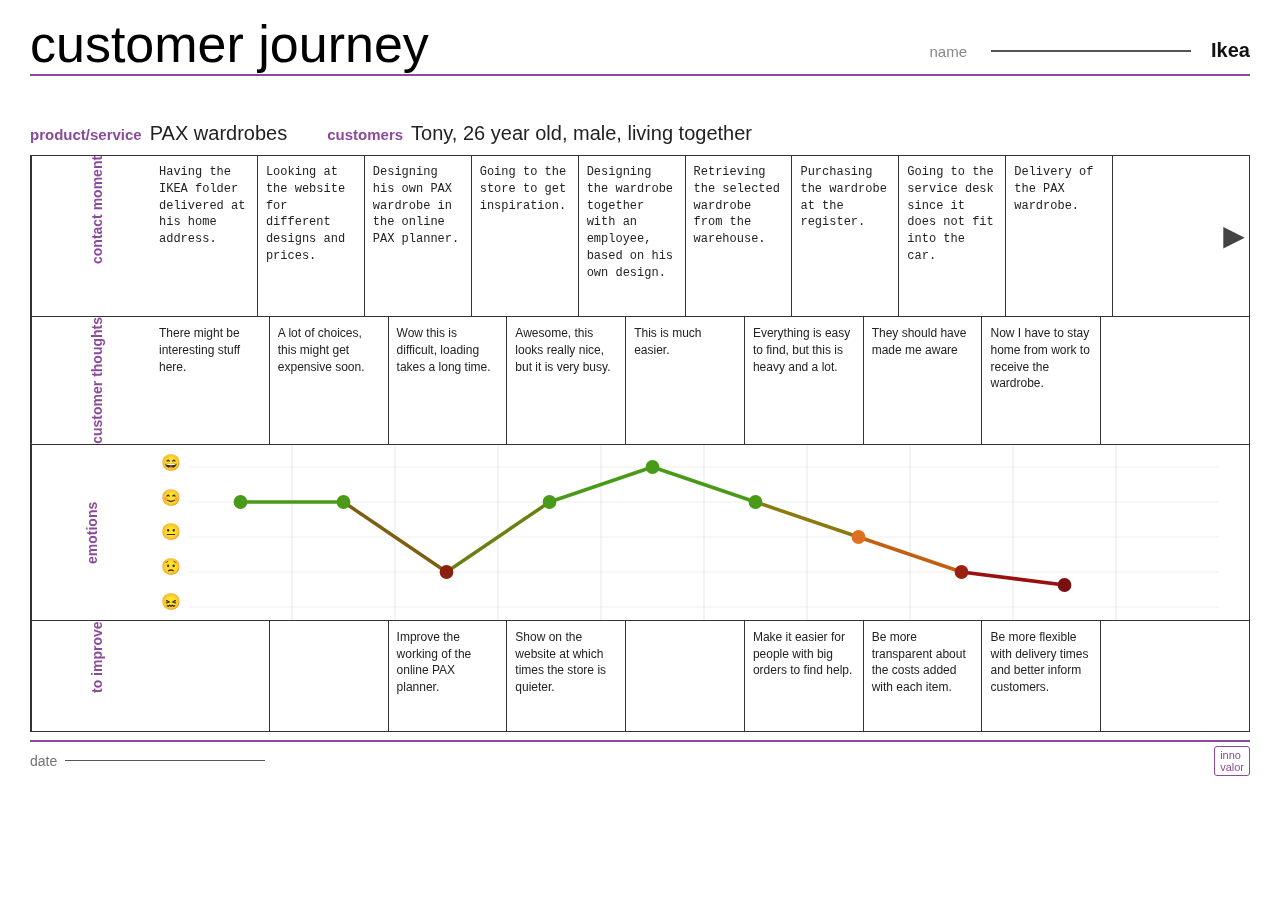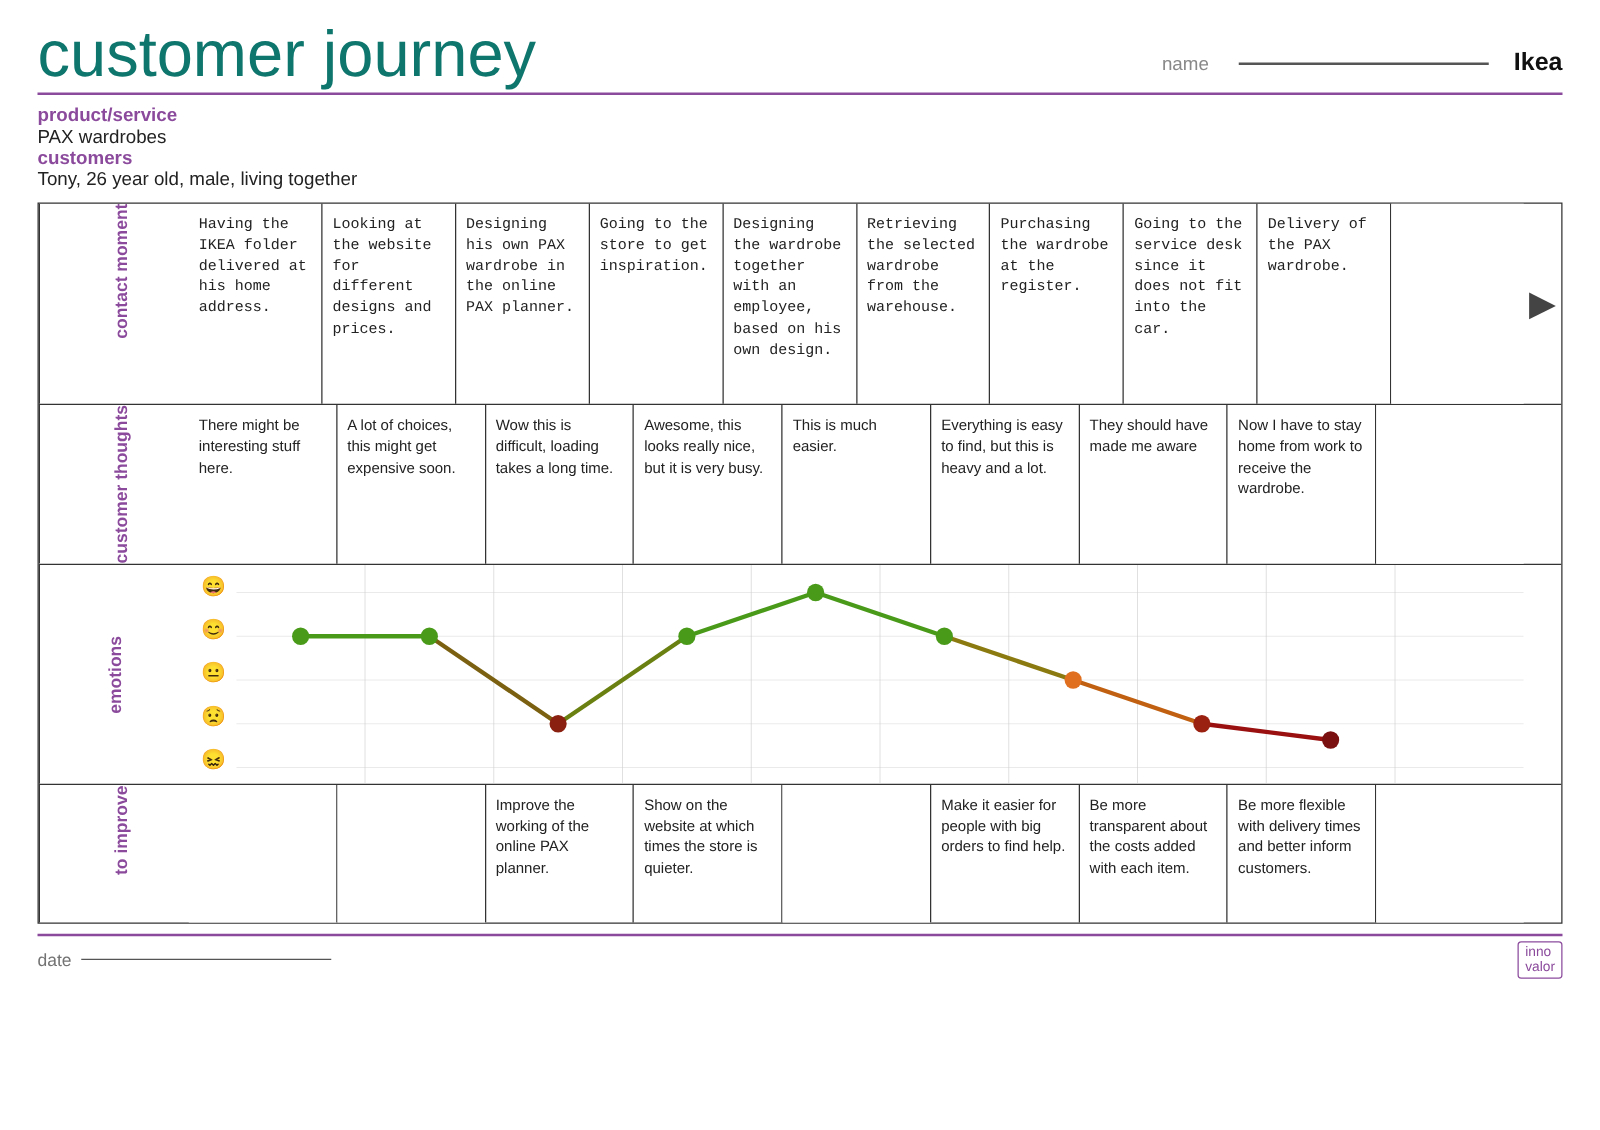--- a/index.html
+++ b/index.html
@@ -20,21 +20,21 @@
     
     .header {
       display: flex;
       align-items: flex-end;
       justify-content: space-between;
       margin-bottom: 4px;
     }
     .title {
       font-size: 52px;
       font-weight: 300;
-      color: #0f766e;
+      color: #000000;
       line-height: 1;
       font-family: Arial, sans-serif;
     }
     .name-area {
       display: flex;
       align-items: center;
       gap: 20px;
       font-size: 16px;
       color: #555;
       padding-bottom: 6px;
@@ -53,24 +53,23 @@
       margin-bottom: 8px;
     }
 
     
     .meta-row {
       display: flex;
       align-items: baseline;
       gap: 0;
       margin-bottom: 10px;
       font-size: 14px;
-      flex-direction: column;
     }
     .meta-label { color: #8B4A9C; font-weight: bold; font-size: 15px; margin-right: 8px; }
-    .meta-value { color: #222; font-size: 15px; margin-right: 40px; }
+    .meta-value { color: #222; font-size: 20px; margin-right: 40px; margin-top: 38px; }
 
     
     .main-grid {
       display: flex;
       flex-direction: column;
       border: 1.5px solid #333;
     }
 
     
     .grid-section {

